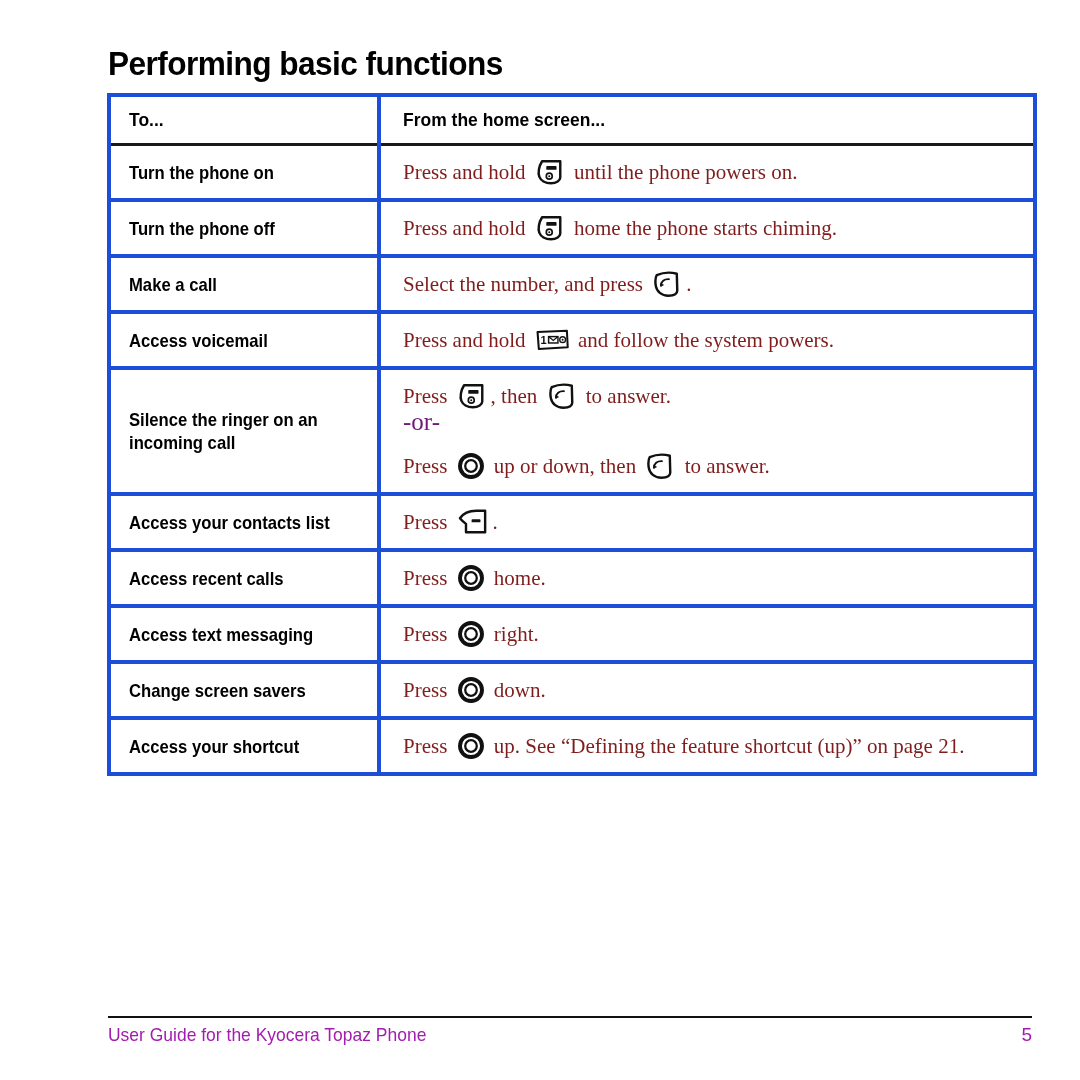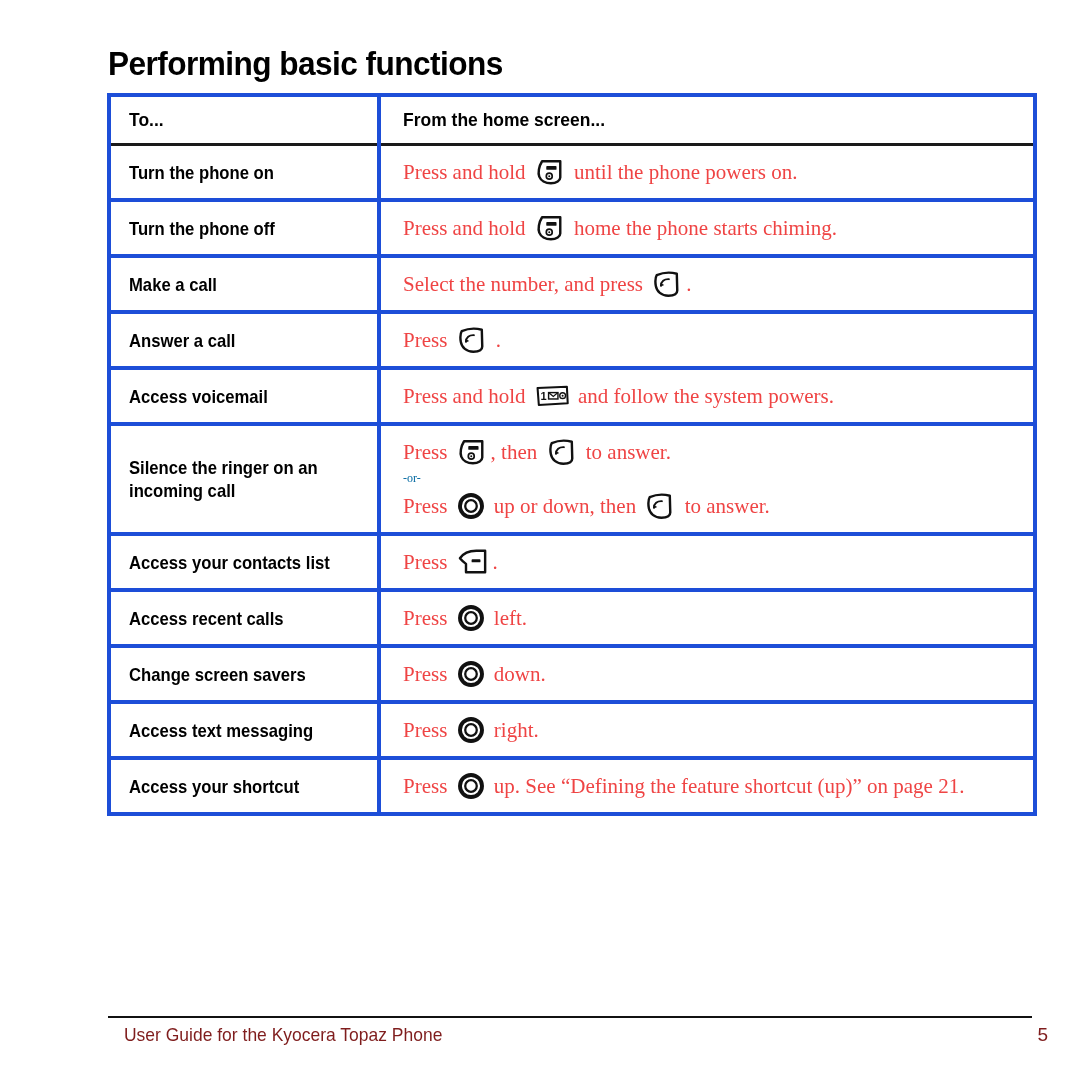--- a/index.html
+++ b/index.html
@@ -87,42 +87,42 @@
     color: #000;
     transform: scaleX(0.9);
     transform-origin: left center;
     display: inline-block;
   }
 
   .action {
     font-family: "Liberation Serif", serif;
     font-size: 21px;
     line-height: 30px;
-    color: #ef4444;
+    color: #7f1d1d;
     white-space: nowrap;
   }
   .action .menu-term {
     font-family: "Liberation Sans", sans-serif;
     font-weight: bold;
     font-size: 18.5px;
     transform: scaleX(0.92);
     display: inline-block;
     transform-origin: center;
   }
   .action .arrow {
     font-size: 21px;
     padding: 0 3px;
   }
   .or-line {
     font-family: "Liberation Serif", serif;
-    font-size: 12px;
+    font-size: 25px;
     line-height: 22px;
-    color: #0369a1;
-  }
-  .line-2 { margin-top: 2px; }
+    color: #701a75;
+  }
+  .line-2 { margin-top: 18px; }
 
   
   .icon {
     display: inline-block;
     vertical-align: -7px;
     margin: 0 4px;
     line-height: 0;
   }
   .icon-end  { width: 30px; height: 28px; }
   .icon-send { width: 30px; height: 28px; }
@@ -134,29 +134,29 @@
   .footer-rule {
     position: absolute;
     left: 108px;
     top: 1016px;
     width: 924px;
     height: 0;
     border-top: 2px solid #111;
   }
   .footer {
     position: absolute;
-    left: 124px;
+    left: 108px;
     top: 1024px;
     width: 924px;
     display: flex;
     justify-content: space-between;
     align-items: baseline;
     font-family: "Liberation Sans", sans-serif;
     font-size: 19px;
-    color: #7f1d1d;
+    color: #a21caf;
   }
   .footer-text {
     transform: scaleX(0.92);
     transform-origin: left center;
     display: inline-block;
     white-space: nowrap;
   }
   .footer-page { font-weight: normal; }
 </style>
 </head>
@@ -225,34 +225,20 @@
               <div class="action"><span>Select the number, and press </span><span class="icon icon-send"><svg viewBox="0 0 32 30" width="30" height="28">
                     <path d="M5 5.5 C12 2.5 21 2.5 26.5 4 L27 22 C27 25.5 23 27.5 17.5 27.5 C10 27.5 5 23 4 17 C3.2 12 3.5 8 5 5.5 Z" fill="#ffffff" stroke="#111" stroke-width="2.6" stroke-linejoin="round"></path>
                     <path d="M9.5 17 C9.5 12.5 13 9.5 18 9.8" fill="none" stroke="#111" stroke-width="2.1" stroke-linecap="round"></path>
                     <path d="M9.2 13.8 L9.5 17.6 L13 16.2 Z" fill="#111"></path>
                   </svg></span><span>.</span></div>
             </div>
           </td>
         </tr>
         <tr class="body-row">
           <td class="c-left">
-            <div class="cell-inner"><span class="todo">Answer a call</span></div>
-          </td>
-          <td class="c-right">
-            <div class="cell-inner">
-              <div class="action"><span>Press </span><span class="icon icon-send"><svg viewBox="0 0 32 30" width="30" height="28">
-                    <path d="M5 5.5 C12 2.5 21 2.5 26.5 4 L27 22 C27 25.5 23 27.5 17.5 27.5 C10 27.5 5 23 4 17 C3.2 12 3.5 8 5 5.5 Z" fill="#ffffff" stroke="#111" stroke-width="2.6" stroke-linejoin="round"></path>
-                    <path d="M9.5 17 C9.5 12.5 13 9.5 18 9.8" fill="none" stroke="#111" stroke-width="2.1" stroke-linecap="round"></path>
-                    <path d="M9.2 13.8 L9.5 17.6 L13 16.2 Z" fill="#111"></path>
-                  </svg></span><span> .</span></div>
-            </div>
-          </td>
-        </tr>
-        <tr class="body-row">
-          <td class="c-left">
             <div class="cell-inner"><span class="todo">Access voicemail</span></div>
           </td>
           <td class="c-right">
             <div class="cell-inner">
               <div class="action"><span>Press and hold </span><span class="icon icon-vm"><svg viewBox="0 0 40 26" width="34" height="24">
                     <path d="M3 3.5 L37.5 2 L38.5 21.5 L4.5 23.5 Z" fill="#fff" stroke="#111" stroke-width="2.4" stroke-linejoin="round"></path>
                     <text x="6.5" y="18" font-family="Liberation Sans, sans-serif" font-size="13" font-weight="bold" fill="#111">1</text>
                     <rect x="16" y="9" width="11" height="7.5" fill="none" stroke="#111" stroke-width="1.7"></rect>
                     <path d="M16 9 L21.5 13.5 L27 9" fill="none" stroke="#111" stroke-width="1.5"></path>
                     <circle cx="32.5" cy="12.6" r="3.4" fill="none" stroke="#111" stroke-width="1.6"></circle>
@@ -312,55 +298,55 @@
           </td>
           <td class="c-right">
             <div class="cell-inner">
               <div class="action"><span>Press </span><span class="icon icon-nav"><svg viewBox="0 0 32 32" width="28" height="28">
                     <circle cx="16" cy="16" r="12.6" fill="none" stroke="#111" stroke-width="4.4"></circle>
                     <circle cx="16" cy="16" r="6.6" fill="#fff" stroke="#111" stroke-width="2.6"></circle>
                     <path d="M16 1.6 L13.2 5.2 L18.8 5.2 Z" fill="#111"></path>
                     <path d="M16 30.4 L13.2 26.8 L18.8 26.8 Z" fill="#111"></path>
                     <path d="M1.6 16 L5.2 13.2 L5.2 18.8 Z" fill="#111"></path>
                     <path d="M30.4 16 L26.8 13.2 L26.8 18.8 Z" fill="#111"></path>
-                  </svg></span><span> left.</span></div>
+                  </svg></span><span> home.</span></div>
+            </div>
+          </td>
+        </tr>
+        <tr class="body-row">
+          <td class="c-left">
+            <div class="cell-inner"><span class="todo">Access text messaging</span></div>
+          </td>
+          <td class="c-right">
+            <div class="cell-inner">
+              <div class="action"><span>Press </span><span class="icon icon-nav"><svg viewBox="0 0 32 32" width="28" height="28">
+                    <circle cx="16" cy="16" r="12.6" fill="none" stroke="#111" stroke-width="4.4"></circle>
+                    <circle cx="16" cy="16" r="6.6" fill="#fff" stroke="#111" stroke-width="2.6"></circle>
+                    <path d="M16 1.6 L13.2 5.2 L18.8 5.2 Z" fill="#111"></path>
+                    <path d="M16 30.4 L13.2 26.8 L18.8 26.8 Z" fill="#111"></path>
+                    <path d="M1.6 16 L5.2 13.2 L5.2 18.8 Z" fill="#111"></path>
+                    <path d="M30.4 16 L26.8 13.2 L26.8 18.8 Z" fill="#111"></path>
+                  </svg></span><span> right.</span></div>
             </div>
           </td>
         </tr>
         <tr class="body-row">
           <td class="c-left">
             <div class="cell-inner"><span class="todo">Change screen savers</span></div>
           </td>
           <td class="c-right">
             <div class="cell-inner">
               <div class="action"><span>Press </span><span class="icon icon-nav"><svg viewBox="0 0 32 32" width="28" height="28">
                     <circle cx="16" cy="16" r="12.6" fill="none" stroke="#111" stroke-width="4.4"></circle>
                     <circle cx="16" cy="16" r="6.6" fill="#fff" stroke="#111" stroke-width="2.6"></circle>
                     <path d="M16 1.6 L13.2 5.2 L18.8 5.2 Z" fill="#111"></path>
                     <path d="M16 30.4 L13.2 26.8 L18.8 26.8 Z" fill="#111"></path>
                     <path d="M1.6 16 L5.2 13.2 L5.2 18.8 Z" fill="#111"></path>
                     <path d="M30.4 16 L26.8 13.2 L26.8 18.8 Z" fill="#111"></path>
                   </svg></span><span> down.</span></div>
-            </div>
-          </td>
-        </tr>
-        <tr class="body-row">
-          <td class="c-left">
-            <div class="cell-inner"><span class="todo">Access text messaging</span></div>
-          </td>
-          <td class="c-right">
-            <div class="cell-inner">
-              <div class="action"><span>Press </span><span class="icon icon-nav"><svg viewBox="0 0 32 32" width="28" height="28">
-                    <circle cx="16" cy="16" r="12.6" fill="none" stroke="#111" stroke-width="4.4"></circle>
-                    <circle cx="16" cy="16" r="6.6" fill="#fff" stroke="#111" stroke-width="2.6"></circle>
-                    <path d="M16 1.6 L13.2 5.2 L18.8 5.2 Z" fill="#111"></path>
-                    <path d="M16 30.4 L13.2 26.8 L18.8 26.8 Z" fill="#111"></path>
-                    <path d="M1.6 16 L5.2 13.2 L5.2 18.8 Z" fill="#111"></path>
-                    <path d="M30.4 16 L26.8 13.2 L26.8 18.8 Z" fill="#111"></path>
-                  </svg></span><span> right.</span></div>
             </div>
           </td>
         </tr>
         <tr class="body-row">
           <td class="c-left">
             <div class="cell-inner"><span class="todo">Access your shortcut</span></div>
           </td>
           <td class="c-right">
             <div class="cell-inner">
               <div class="action"><span>Press </span><span class="icon icon-nav"><svg viewBox="0 0 32 32" width="28" height="28">

